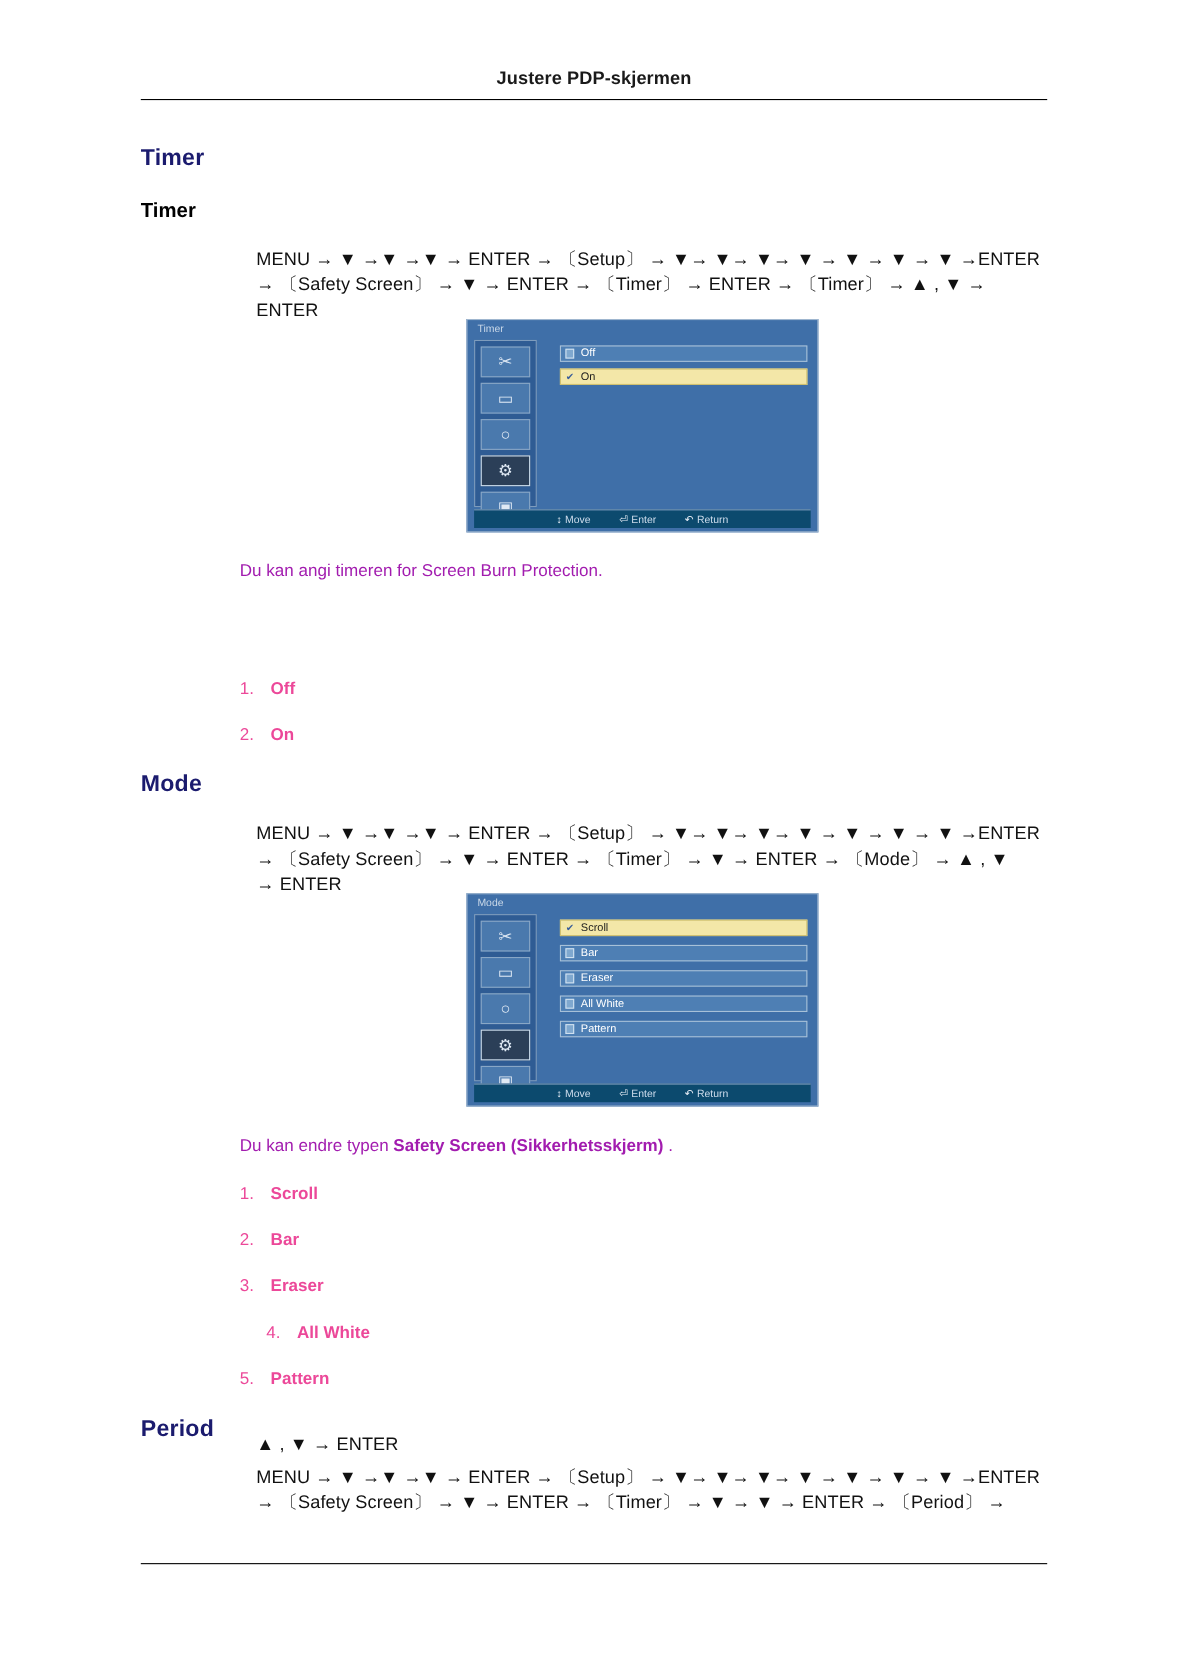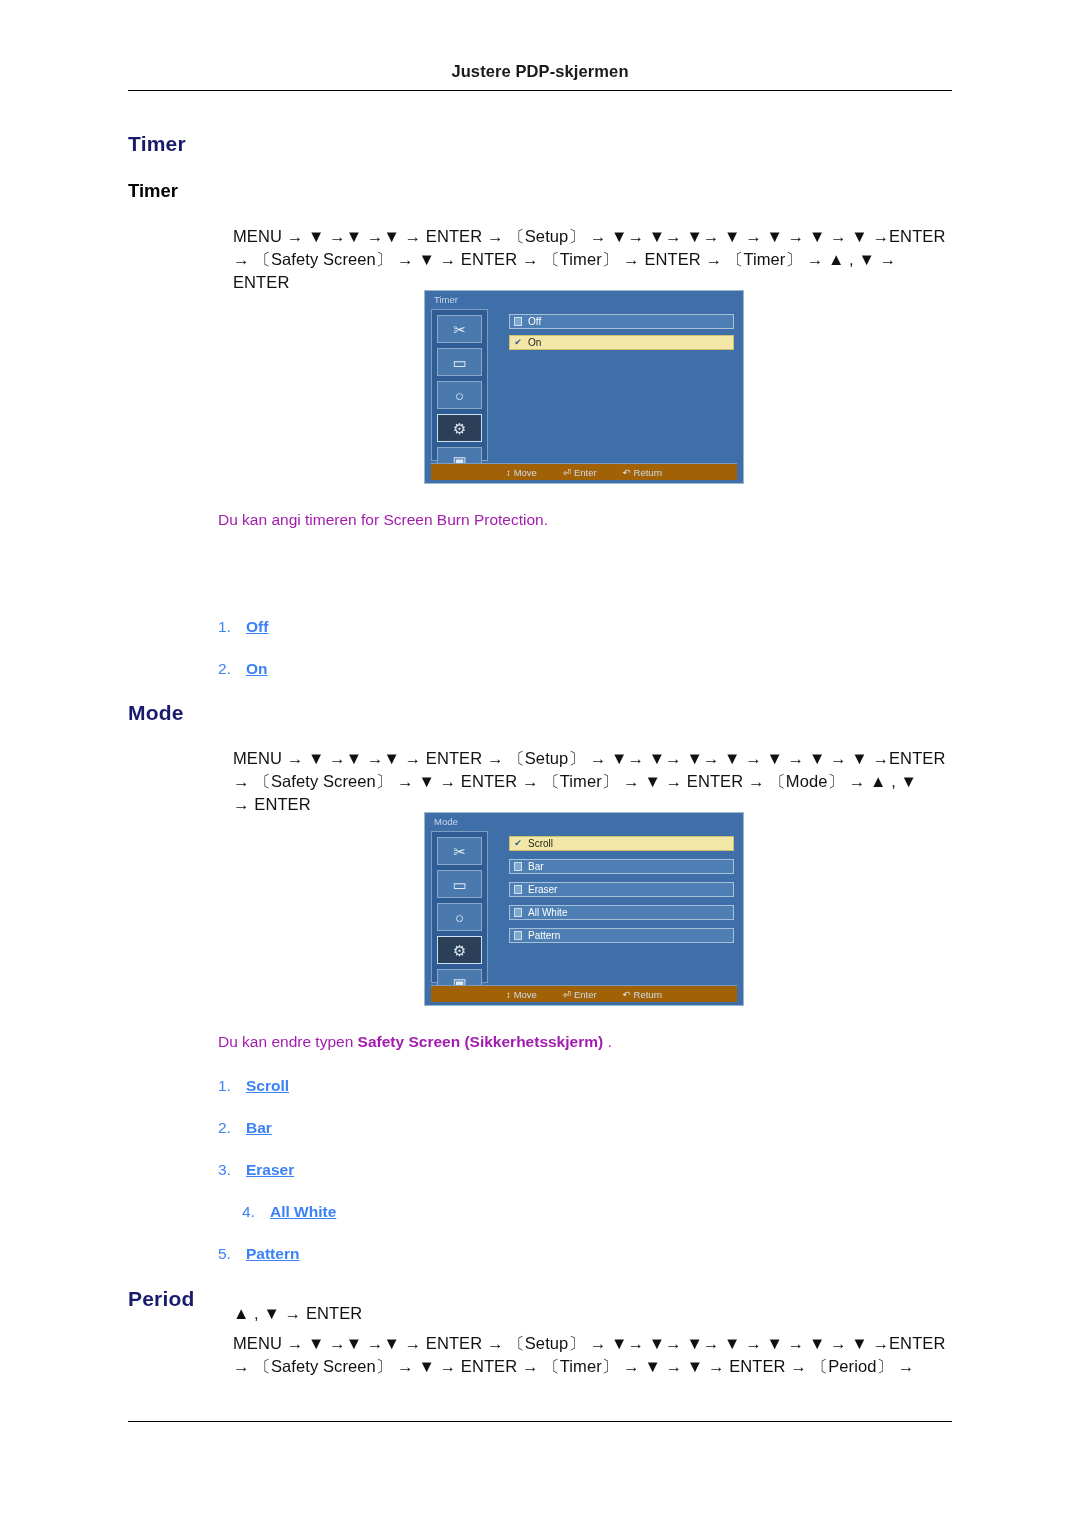--- a/index.html
+++ b/index.html
@@ -78,22 +78,21 @@
     left: 218px;
     width: 740px;
     font-size: 15.5px;
     line-height: 23px;
     color: #a21caf;
   }
   .list-item {
     position: absolute;
     left: 218px;
     font-size: 15.5px;
-    color: #3b82f6;
-    text-decoration: underline;
+    color: #ec4899;
   }
   .list-item .num { display: inline-block; width: 28px; }
   .list-item .lbl { font-weight: bold; }
 
   
   .osd {
     position: absolute;
     background: #3f6fa8;
     border: 1px solid #9fb6cf;
     box-sizing: border-box;
@@ -171,21 +170,21 @@
     font-size: 9px;
     line-height: 9px;
     text-align: center;
   }
   .osd-footer {
     position: absolute;
     left: 6px;
     right: 6px;
     bottom: 3px;
     height: 16px;
-    background: #a16207;
+    background: #0c4a6e;
     border-top: 1px solid #7e9cbd;
     color: #cddcec;
     font-size: 9.5px;
     display: flex;
     align-items: center;
     justify-content: center;
     gap: 26px;
   }
   .osd-footer span { white-space: nowrap; }
   .osd-footer .gl { color: #e7eef7; margin-right: 3px; }

